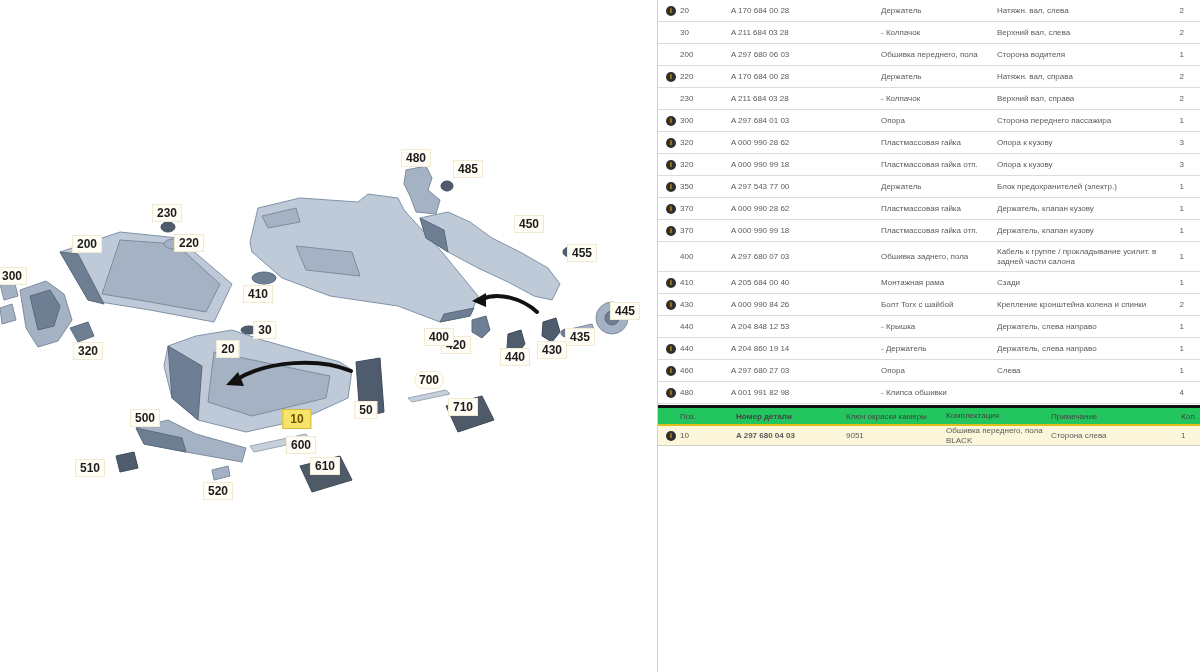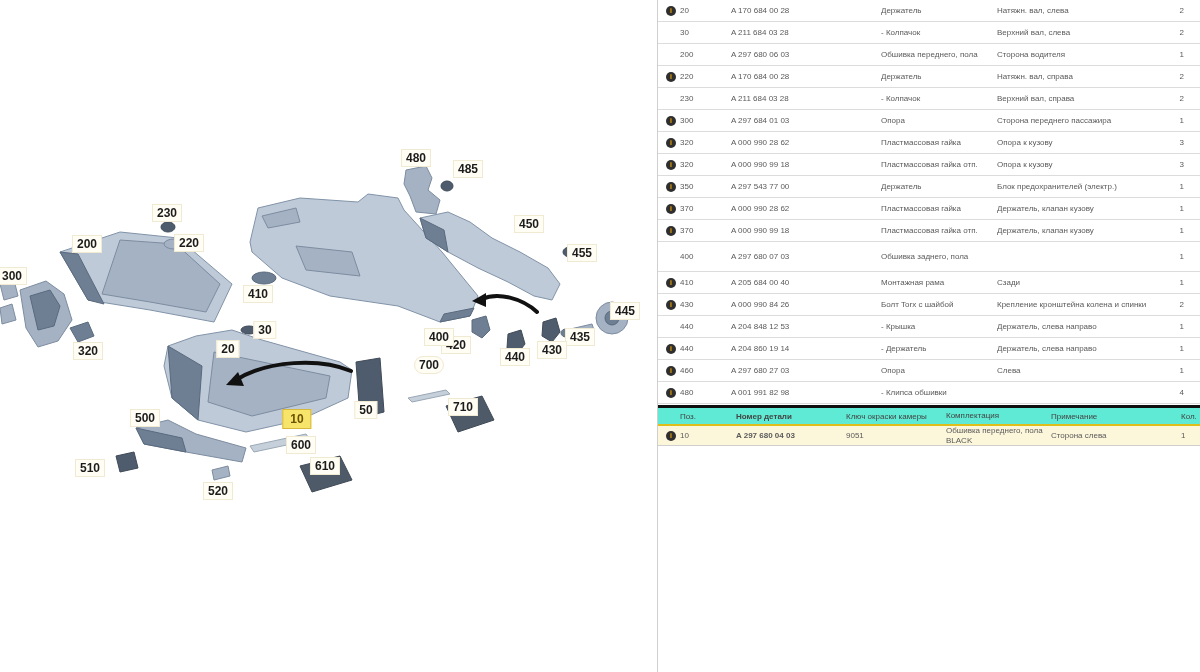--- a/index.html
+++ b/index.html
@@ -24,21 +24,21 @@
   .info-icon{width:10px;height:10px;border-radius:50%;background:#2f2f2f;color:#f5a800;
              font-size:7px;font-weight:700;display:flex;align-items:center;justify-content:center;line-height:1;}
   .c-pos{width:51px;}
   .c-part{width:150px;}
   .c-name{width:105px;}
   .c-note{width:175px;line-height:1.2;padding-left:11px;}
   .c-qty{flex:1;text-align:right;padding-right:16px;}
 
   .divider-black{height:3px;background:#101010;margin-top:1px;}
 
-  .vt-header{display:flex;align-items:center;height:16px;color:#444;background:#5eead4;}
+  .vt-header{display:flex;align-items:center;height:16px;color:#444;background:#22c55e;}
   .vt-goldline{height:2px;background:#dfbd1a;}
   .vt-row{display:flex;align-items:center;height:20px;background:#fcf6da;border-bottom:1px solid #cfcfcf;cursor:pointer;}
   .v-icon{width:22px;padding-left:8px;display:flex;align-items:center;}
   .v-pos{width:56px;}
   .v-part{width:110px;font-weight:bold;}
   .v-color{width:100px;}
   .v-name{width:105px;line-height:1.15;}
   .v-note{width:130px;}
   .v-qty{flex:1;overflow:hidden;white-space:nowrap;}
 
@@ -153,21 +153,21 @@
         <div class="plabel" style="left: 258px; top: 294px;">410</div>
         <div class="plabel" style="left: 625px; top: 311px;">445</div>
         <div class="plabel" style="left: 580px; top: 337px;">435</div>
         <div class="plabel" style="left: 552px; top: 350px;">430</div>
         <div class="plabel" style="left: 515px; top: 357px;">440</div>
         <div class="plabel" style="left: 456px; top: 345px;">420</div>
         <div class="plabel" style="left: 439px; top: 337px;">400</div>
         <div class="plabel" style="left: 265px; top: 330px;">30</div>
         <div class="plabel" style="left: 228px; top: 349px;">20</div>
         <div class="plabel" style="left: 88px; top: 351px;">320</div>
-        <div class="plabel" style="left: 429px; top: 365px; border-radius: 9px;">700</div>
+        <div class="plabel" style="left: 429px; top: 380px; border-radius: 9px;">700</div>
         <div class="plabel" style="left: 463px; top: 407px;">710</div>
         <div class="plabel" style="left: 366px; top: 410px;">50</div>
         <div class="plabel hl" style="left: 297px; top: 419px;">10</div>
         <div class="plabel" style="left: 145px; top: 418px;">500</div>
         <div class="plabel" style="left: 301px; top: 445px;">600</div>
         <div class="plabel" style="left: 90px; top: 468px;">510</div>
         <div class="plabel" style="left: 325px; top: 466px;">610</div>
         <div class="plabel" style="left: 218px; top: 491px;">520</div>
       </div>
   </div>
@@ -295,20 +295,21 @@
     <span class="c-qty">1</span>
   </div>
 
   <div class="row tall">
     <span class="c-icon">
             <span class="info-icon" style="visibility: hidden;">i</span>
           </span>
     <span class="c-pos">400</span>
     <span class="c-part">A 297 680 07 03</span>
     <span class="c-name">Обшивка заднего, пола</span>
+    <span class="c-note">Кабель к группе / прокладывание усилит. в задней части салона</span>
     <span class="c-qty">1</span>
   </div>
 
   <div class="row">
     <span class="c-icon">
             <span class="info-icon">i</span>
           </span>
     <span class="c-pos">410</span>
     <span class="c-part">A 205 684 00 40</span>
     <span class="c-name">Монтажная рама</span>

